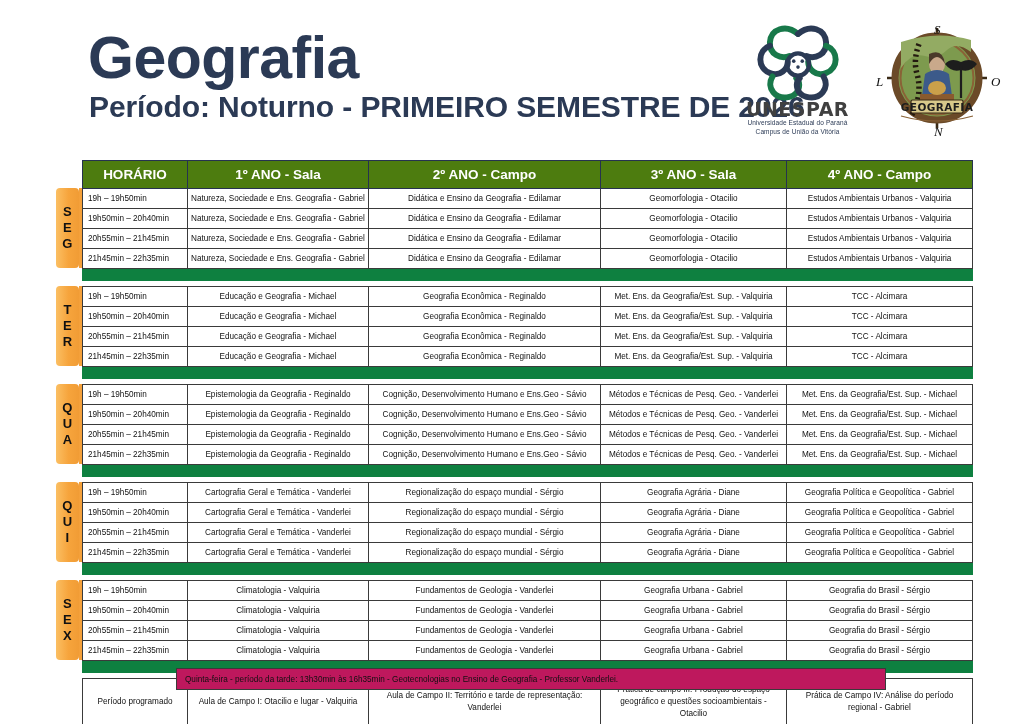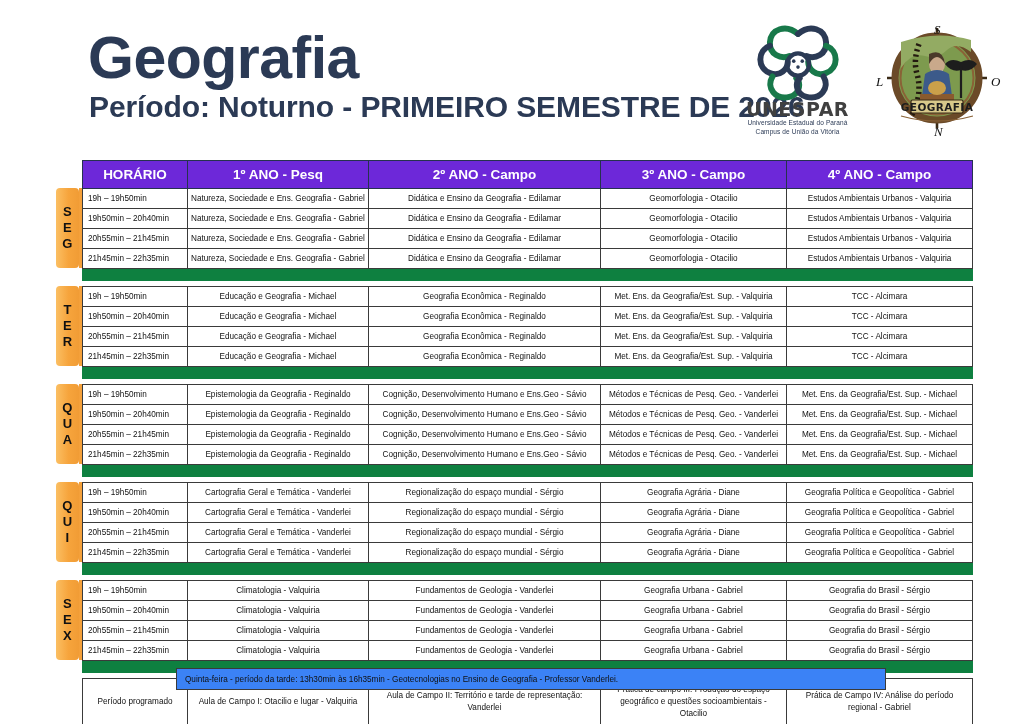--- a/index.html
+++ b/index.html
@@ -108,21 +108,21 @@
     width: 890px;
     margin-left: 82px;
   }
   table.grid col.c-time  { width: 105px; }
   table.grid col.c-y1    { width: 181px; }
   table.grid col.c-y2    { width: 232px; }
   table.grid col.c-y3    { width: 186px; }
   table.grid col.c-y4    { width: 186px; }
 
   thead th {
-    background: #6d28d9;
+    background: #4d7c0f;
     color: #ffffff;
     font-size: 13.5px;
     font-weight: bold;
     height: 27px;
     text-align: center;
     border: 1px solid #26324f;
     padding: 0;
   }
 
   tbody td {
@@ -192,21 +192,21 @@
   }
 
   
   #footer-note {
     position: absolute;
     left: 176px;
     top: 668px;
     width: 710px;
     height: 22px;
     border: 1px solid #3a3a3a;
-    background: #3b82f6;
+    background: #be185d;
     font-size: 8.2px;
     color: #111;
     display: flex;
     align-items: center;
     padding-left: 8px;
     box-sizing: border-box;
   }
 </style>
 </head>
 <body>
@@ -309,23 +309,23 @@
     <colgroup>
       <col class="c-time">
         <col class="c-y1">
         <col class="c-y2">
         <col class="c-y3">
         <col class="c-y4">
     </colgroup>
     <thead>
       <tr>
         <th>HORÁRIO</th>
-        <th>1º ANO - Pesq</th>
+        <th>1º ANO - Sala</th>
         <th>2º ANO - Campo</th>
-        <th>3º ANO - Campo</th>
+        <th>3º ANO - Sala</th>
         <th>4º ANO - Campo</th>
       </tr>
     </thead>
     <tbody id="table-body">
         <tr>
           <td class="time-cell">19h – 19h50min</td>
           <td class="course-cell">Natureza, Sociedade e Ens. Geografia - Gabriel</td>
           <td class="course-cell">Didática e Ensino da Geografia - Edilamar</td>
           <td class="course-cell">Geomorfologia - Otacilio</td>
           <td class="course-cell">Estudos Ambientais Urbanos - Valquiria</td>

